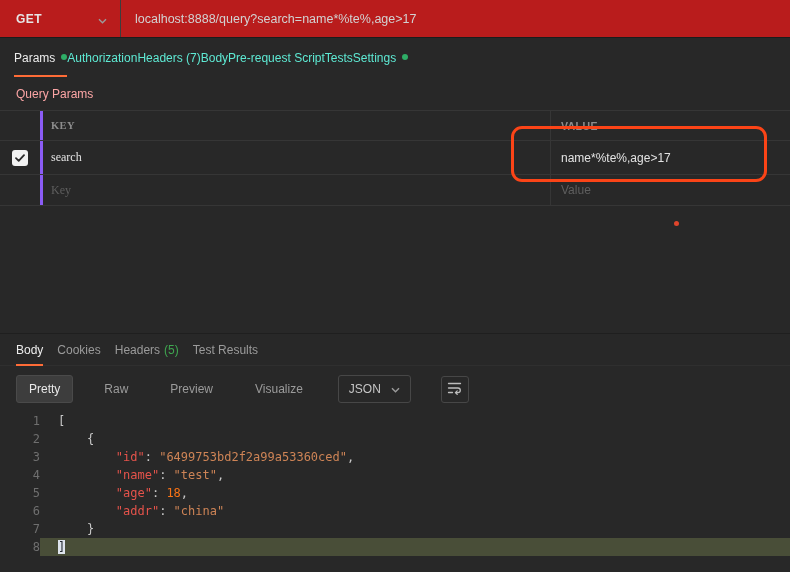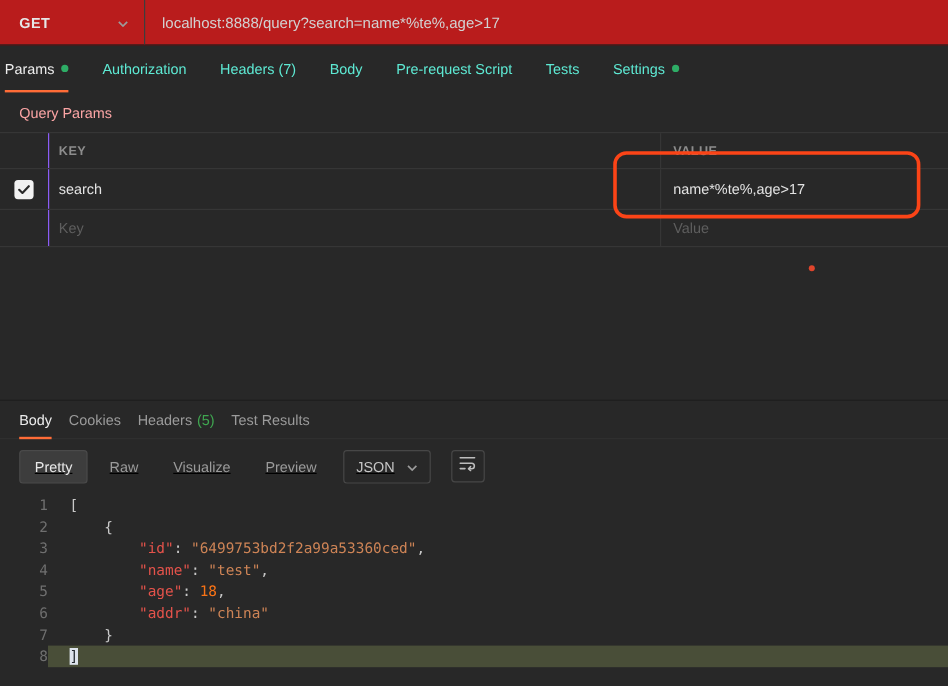--- a/index.html
+++ b/index.html
@@ -10,57 +10,57 @@
   
   .urlbar { position:absolute; top:0; left:0; width:100%; height:38px; background:#b91c1c;
             border-bottom:1px solid #1c1c1c; display:flex; align-items:stretch; }
   .method { width:121px; display:flex; align-items:center; justify-content:space-between;
             padding:0 13px 0 16px; border-right:1px solid #3d3d3d; cursor:pointer; }
   .method-label { font-size:12px; font-weight:700; letter-spacing:.4px; color:#e6e6e6; }
   .url-input { flex:1; display:flex; align-items:center; padding-left:14px; font-size:12.5px; color:#d2d2d2; }
 
   
   .req-tabs { position:absolute; top:38px; left:0; width:100%; height:39px; display:flex;
-              align-items:stretch; padding-left:4px; gap:28px; }
+              align-items:stretch; padding-left:14px; }
   .rtab { position:relative; display:flex; align-items:center; gap:6px; font-size:12px; color:#5eead4; cursor:pointer; }
   .rtab.active { color:#ededed; }
   .rtab.active::after { content:""; position:absolute; left:0; right:0; bottom:0; height:2px; background:#ff6c37; }
   .green-dot { width:6px; height:6px; border-radius:50%; background:#2ead66; position:relative; top:-1px; flex-shrink:0; }
 
   .section-title { position:absolute; top:87px; left:16px; font-size:12px; color:#fca5a5; }
 
   
   .ptable { position:absolute; top:110px; left:0; width:790px; font-size:12px; color:#e3e3e3; }
   .prow { display:flex; align-items:stretch; border-top:1px solid #363636; }
   .prow:last-child { border-bottom:1px solid #363636; }
   .prow.header { height:30px; color:#8d8d8d; font-size:10.5px; font-weight:700; letter-spacing:.4px; }
   .prow.data { height:34px; }
   .prow.placeholder { height:32px; color:#5e5e5e; }
   .cell-check { width:40px; display:flex; align-items:center; justify-content:center; }
-  .cell-key { width:510px; display:flex; align-items:center; padding-left:8px; border-left:1px solid #8b5cf6; }
+  .cell-key { width:510px; display:flex; align-items:center; padding-left:8px; border-left:3px solid #8b5cf6;font-family:Liberation Serif, serif; }
   .cell-value { flex:1; display:flex; align-items:center; padding-left:10px; border-left:1px solid #363636; }
   .checkbox { width:16px; height:16px; border-radius:3px; background:#f2f2f2; display:flex;
               align-items:center; justify-content:center; cursor:pointer; }
 
   
   .annot-rect { position:absolute; left:511px; top:126px; width:256px; height:56px;
                 border:3px solid #fb4417; border-radius:11px; pointer-events:none; }
   .annot-dot { position:absolute; left:674px; top:221px; width:5px; height:5px; border-radius:50%;
                background:#e0452c; pointer-events:none; }
 
   
   .response { position:absolute; top:333px; left:0; width:100%; height:239px; border-top:1px solid #1f1f1f; }
   .res-tabs { display:flex; align-items:stretch; height:32px; padding-left:16px; gap:14px;
               border-bottom:1px solid #2f2f2f; }
   .stab { position:relative; display:flex; align-items:center; font-size:12px; color:#9b9b9b; cursor:pointer; }
   .stab.active { color:#ededed; }
   .stab.active::after { content:""; position:absolute; left:0; right:0; bottom:-1px; height:2px; background:#ff6c37; }
   .count { color:#3fa650; margin-left:4px; }
 
-  .res-toolbar { display:flex; align-items:flex-start; margin:9px 0 0 16px; gap:7px;text-decoration:underline; }
+  .res-toolbar { display:flex; align-items:flex-end; margin:9px 0 0 16px; gap:20px; }
   .seg { font-size:12px; color:#9b9b9b; padding:6px 10px; cursor:pointer; border:1px solid transparent; border-radius:3px; }
   .seg.active { background:#3d3d3d; border:1px solid #4a4a4a; color:#e9e9e9; padding:6px 12px; }
   .dropdown { display:flex; align-items:center; gap:10px; margin-left:4px; padding:6px 10px;
               border:1px solid #474747; border-radius:3px; color:#c6c6c6; font-size:12px; cursor:pointer; }
   .iconbtn { margin-left:10px; width:28px; height:27px; border:1px solid #474747; border-radius:3px;
              display:flex; align-items:center; justify-content:center; cursor:pointer; }
 
   
   .code { margin-top:9px; font-family:"DejaVu Sans Mono", monospace; font-size:12px; line-height:18px; }
   .code-line { display:flex; white-space:pre; }
@@ -158,22 +158,22 @@
         <span class="count">(5)</span>
       </div>
       <div class="stab">
         <span>Test Results</span>
       </div>
     </div>
 
     <div class="res-toolbar">
       <div class="seg active">Pretty</div>
       <div class="seg">Raw</div>
+      <div class="seg">Preview</div>
       <div class="seg">Visualize</div>
-      <div class="seg">Preview</div>
       <div class="dropdown">
         <span>JSON</span>
         <span>
           <svg width="9" height="6" viewBox="0 0 9 6" fill="none" stroke="#9b9b9b" stroke-width="1.4">
               <path d="M1 1.2 4.5 4.8 8 1.2"></path>
             </svg>
         </span>
       </div>
       <div class="iconbtn">
         <span>

